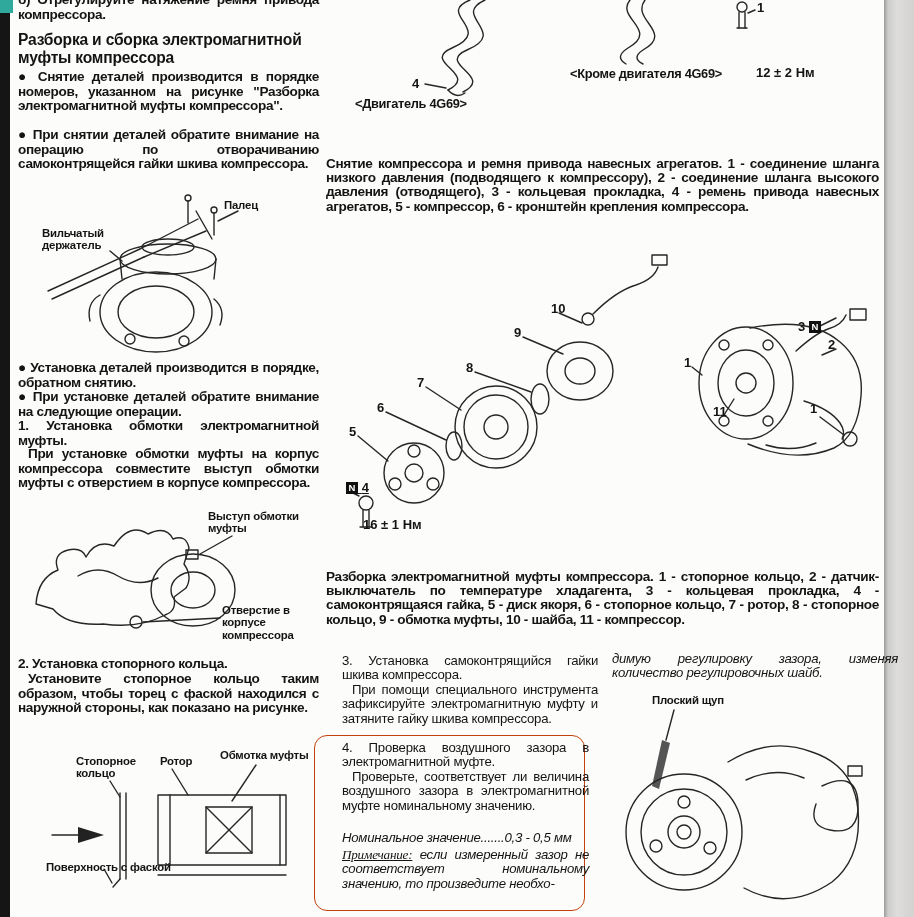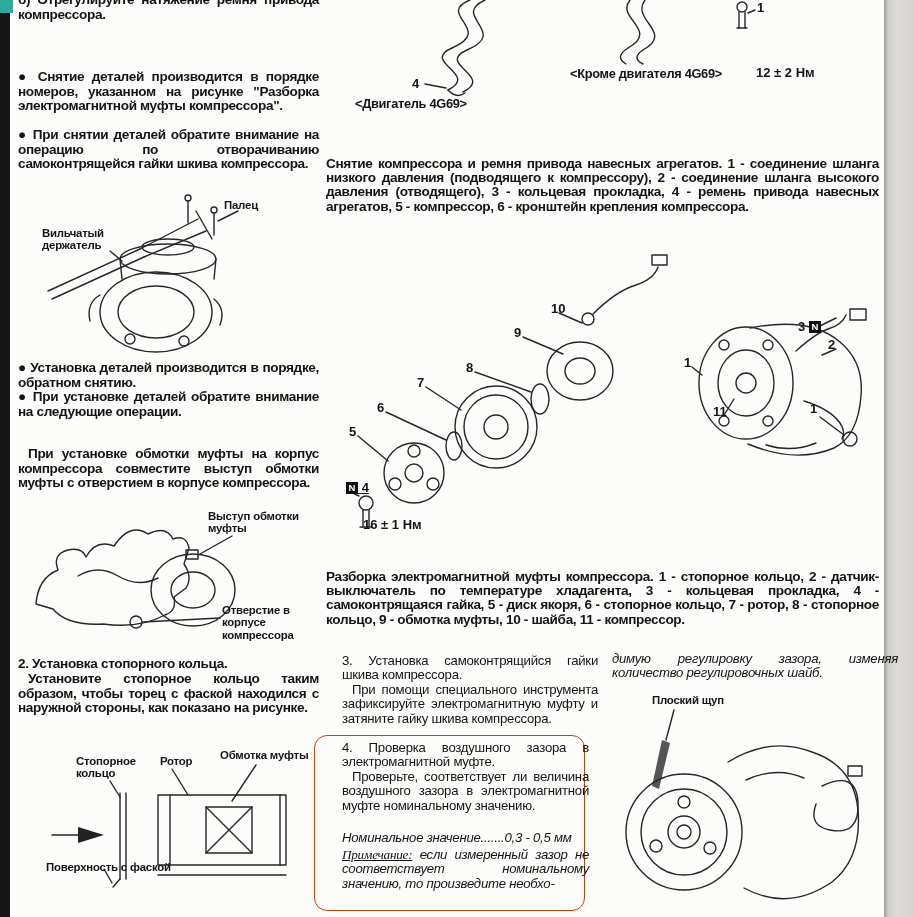--- a/index.html
+++ b/index.html
@@ -34,20 +34,21 @@
 <body>
 
 <div id="page">
 
   <div class="abs" id="left-strip"></div>
   <div class="abs" id="corner-square"></div>
   <div class="abs" id="right-band"></div>
 
   <div class="abs body-left" style="left:18px; top:-7px; width:301px;">б) Отрегулируйте натяжение ремня привода компрессора.</div>
 
+  <div class="abs heading" style="left:18px; top:31px; width:301px;">Разборка и сборка электромагнитной муфты компрессора</div>
 
   <div class="abs body-left" style="left:18px; top:70px; width:301px;">● Снятие деталей производится в порядке номеров, указанном на рисунке "Разборка электромагнитной муфты компрессора".</div>
 
   <div class="abs body-left" style="left:18px; top:128px; width:301px;">● При снятии деталей обратите внимание на операцию по отворачиванию самоконтрящейся гайки шкива компрессора.</div>
 
   <div class="abs" style="left:18px; top:187px; width:300px; height:172px;">
     <svg class="fig" viewBox="0 0 300 172">
       <g class="sk">
         <ellipse cx="138" cy="125" rx="56" ry="40"></ellipse>
         <ellipse cx="138" cy="125" rx="38" ry="26"></ellipse>
@@ -73,20 +74,21 @@
       </g>
     </svg>
     <span class="abs figlabel" style="left:206px; top:12px;">Палец</span>
     <span class="abs figlabel" style="left:24px; top:40px; width:88px;">Вильчатый держатель</span>
   </div>
 
   <div class="abs body-left" style="left:18px; top:361px; width:301px;">● Установка деталей производится в порядке, обратном снятию.</div>
 
   <div class="abs body-left" style="left:18px; top:390px; width:301px;">● При установке деталей обратите внимание на следующие операции.</div>
 
+  <div class="abs body-left" style="left:18px; top:419px; width:301px;">1. Установка обмотки электромагнитной муфты.</div>
 
   <div class="abs" style="left:18px; top:506px; width:300px; height:150px;">
     <svg class="fig" viewBox="0 0 300 150">
       <g class="sk">
         <path d="M18,98 q2,-26 22,-34 q-6,-16 10,-20 q14,-3 18,7 q10,-18 28,-11 q16,-24 34,-12 q18,-9 25,5 q13,-5 16,9 l-5,16 q9,13 2,24 l-12,9 q3,14 -9,18 q-26,14 -62,9 q-36,2 -50,-15 z"></path>
         <path d="M60,70 q20,-12 40,0 q20,12 40,2"></path>
         <ellipse cx="175" cy="84" rx="42" ry="36"></ellipse>
         <ellipse cx="175" cy="84" rx="22" ry="18"></ellipse>
         <rect x="168" y="44" width="12" height="9"></rect>
         <circle cx="118" cy="116" r="6"></circle>

